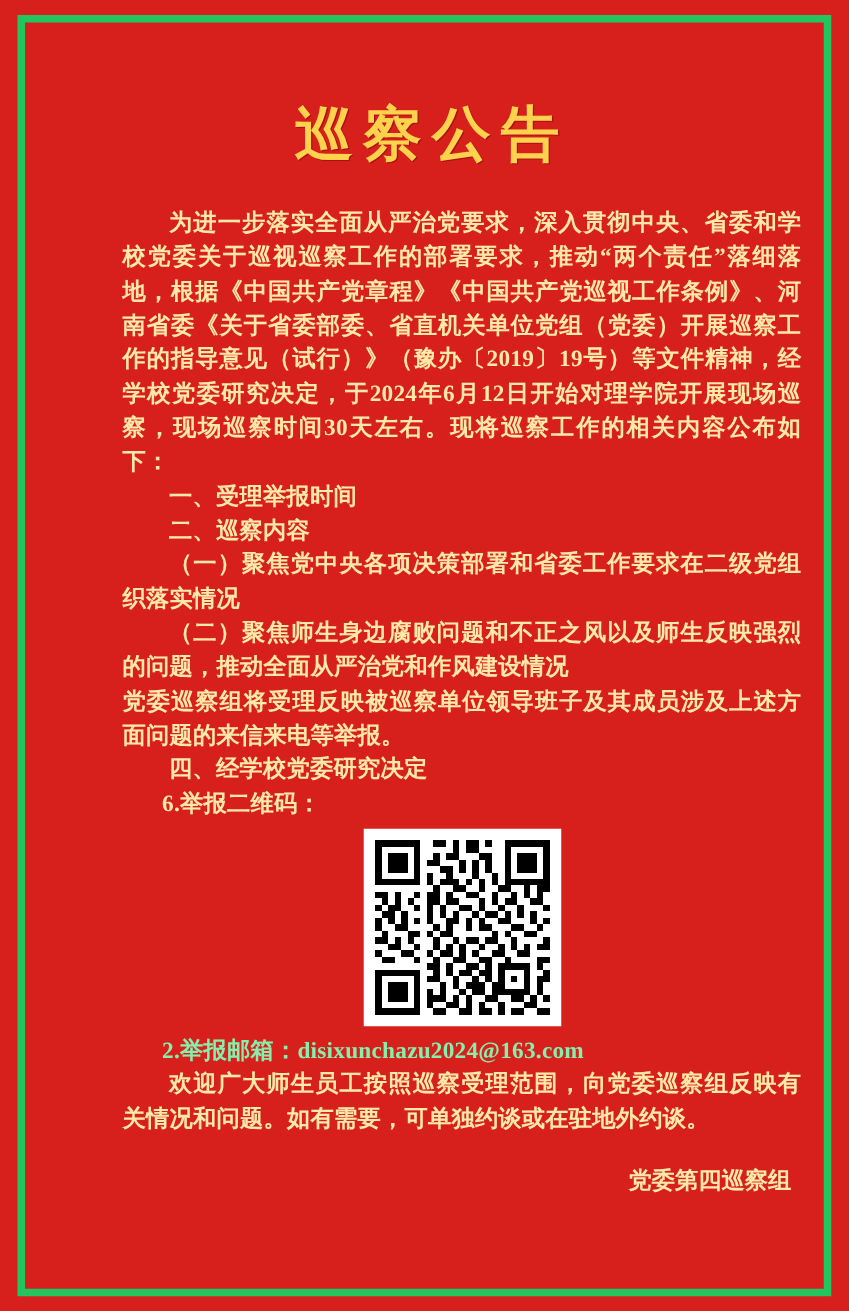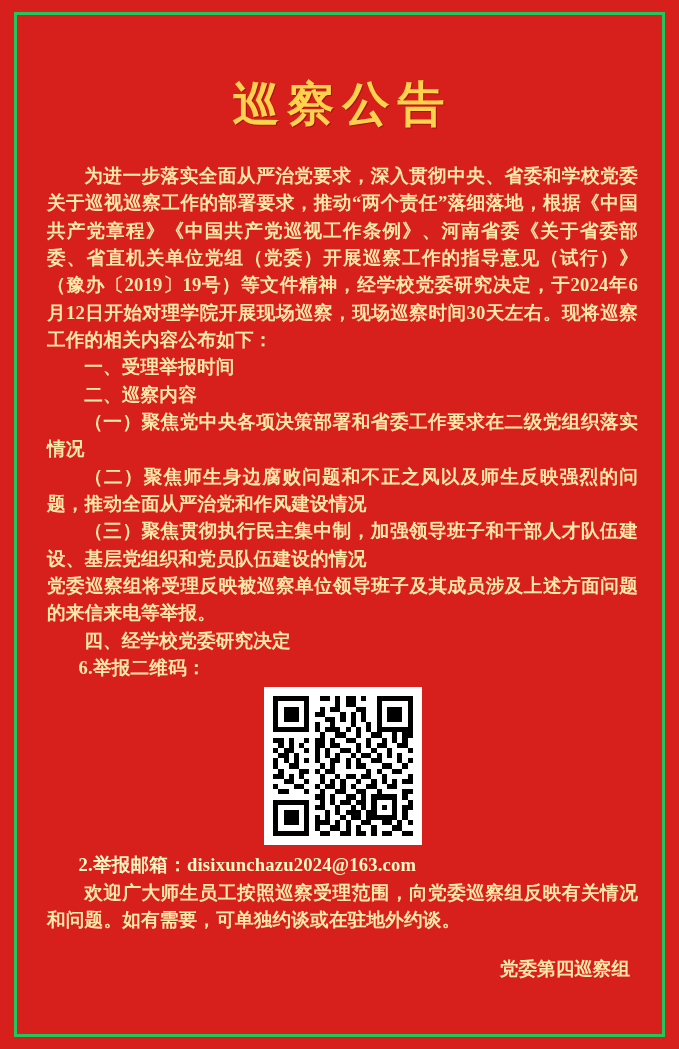--- a/index.html
+++ b/index.html
@@ -22,21 +22,21 @@
     padding: 0;
   }
   .inner-frame {
     position: absolute;
     left: 14px;
     top: 12px;
     width: 651px;
     height: 1025px;
     box-sizing: border-box;
     background: #d7201c;
-    border: 3px solid #22c55e;
+    border: 6px solid #22c55e;
   }
   .content {
     position: absolute;
     left: 30px;
     top: 16px;
     width: 591px;
   }
   .title {
     text-align: center;
     color: #ffd24d;
@@ -50,20 +50,21 @@
   }
   .body-text {
     margin-top: 26px;
     color: #ffe9a8;
     font-size: 18.6px;
     font-weight: bold;
     line-height: 1.47;
     letter-spacing: 0.2px;
     text-align: justify;
     font-family: "Liberation Serif", serif;
+    margin-left: 48px;
   }
   .para {
     margin: 0;
     padding: 0;
   }
   .indent {
     text-indent: 2em;
   }
   .qr-label-row {
     text-indent: 1.7em;
@@ -79,21 +80,21 @@
     width: 150px;
     height: 150px;
     background: #ffffff;
     padding: 4px;
     box-sizing: content-box;
     display: block;
   }
   .email-line {
     text-indent: 1.7em;
     margin: 0;
-    color: #fef9c3;
+    color: #86efac;
   }
   .signature {
     margin-top: 22px;
     text-align: right;
     color: #ffe9a8;
     font-size: 18.6px;
     font-weight: bold;
     line-height: 1.5;
     padding-right: 8px;
   }
@@ -107,21 +108,20 @@
     <div class="content">
 
       <h1 class="title">巡察公告</h1>
 
       <div class="body-text">
         <p class="para indent">为进一步落实全面从严治党要求，深入贯彻中央、省委和学校党委关于巡视巡察工作的部署要求，推动“两个责任”落细落地，根据《中国共产党章程》《中国共产党巡视工作条例》、河南省委《关于省委部委、省直机关单位党组（党委）开展巡察工作的指导意见（试行）》（豫办〔2019〕19号）等文件精神，经学校党委研究决定，于2024年6月12日开始对理学院开展现场巡察，现场巡察时间30天左右。现将巡察工作的相关内容公布如下：</p>
         <p class="para indent">一、受理举报时间</p>
         <p class="para indent">二、巡察内容</p>
         <p class="para indent">（一）聚焦党中央各项决策部署和省委工作要求在二级党组织落实情况</p>
         <p class="para indent">（二）聚焦师生身边腐败问题和不正之风以及师生反映强烈的问题，推动全面从严治党和作风建设情况</p>
-        <p class="para indent">（三）聚焦贯彻执行民主集中制，加强领导班子和干部人才队伍建设、基层党组织和党员队伍建设的情况</p>
         <p class="para">党委巡察组将受理反映被巡察单位领导班子及其成员涉及上述方面问题的来信来电等举报。</p>
         <p class="para indent">四、经学校党委研究决定</p>
         <p class="para qr-label-row">6.举报二维码：</p>
 
         <div class="qr-wrap">
           <svg class="qr-box" viewBox="0 0 29 29" shape-rendering="crispEdges">
             <rect x="0" y="0" width="29" height="29" fill="#ffffff"></rect>
             <g fill="#000000">
 
               <rect x="1" y="1" width="7" height="1"></rect>

